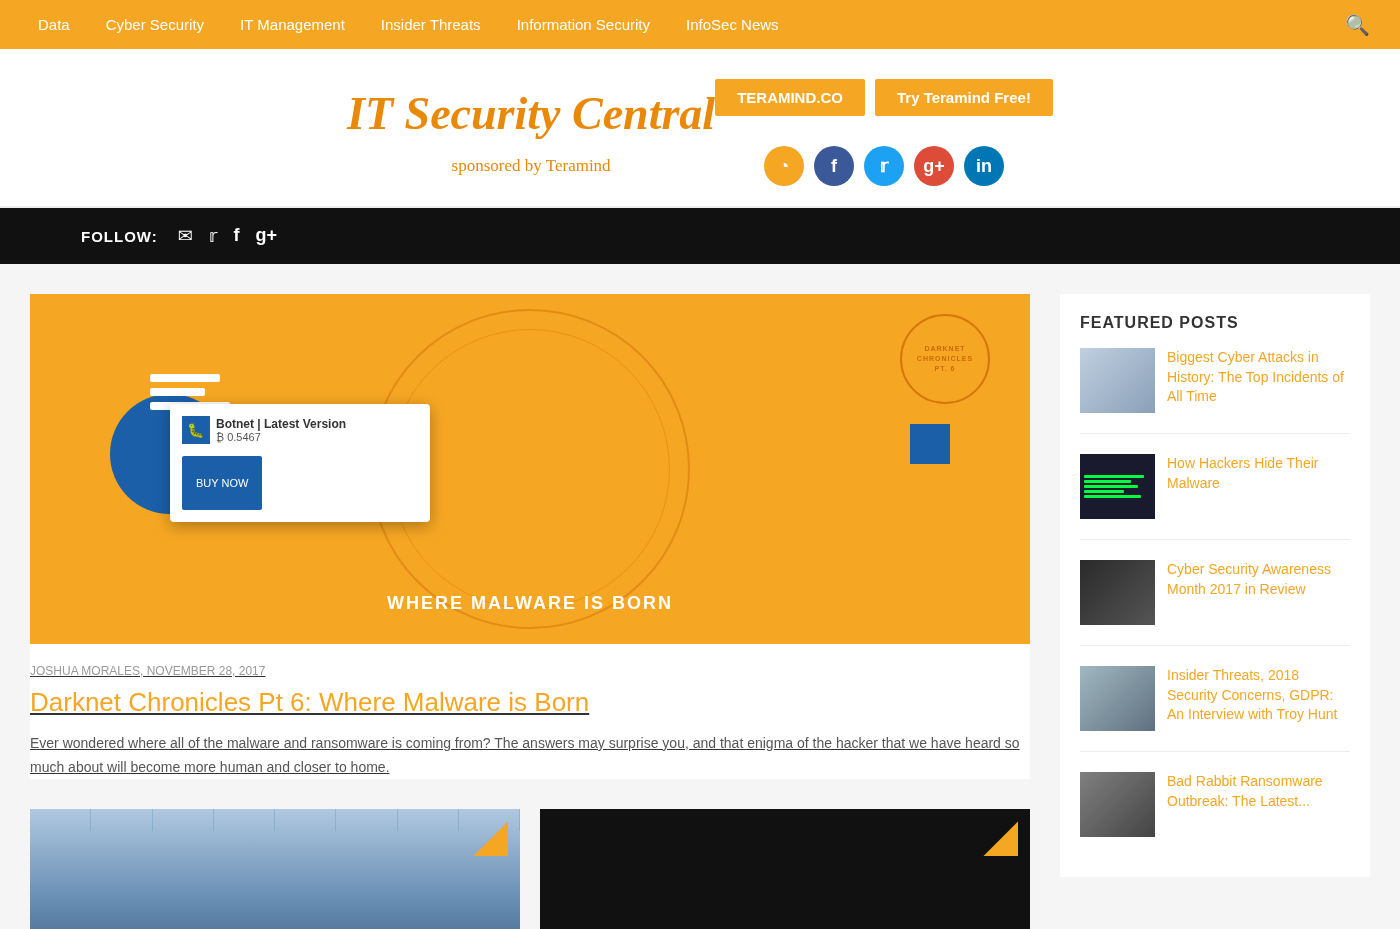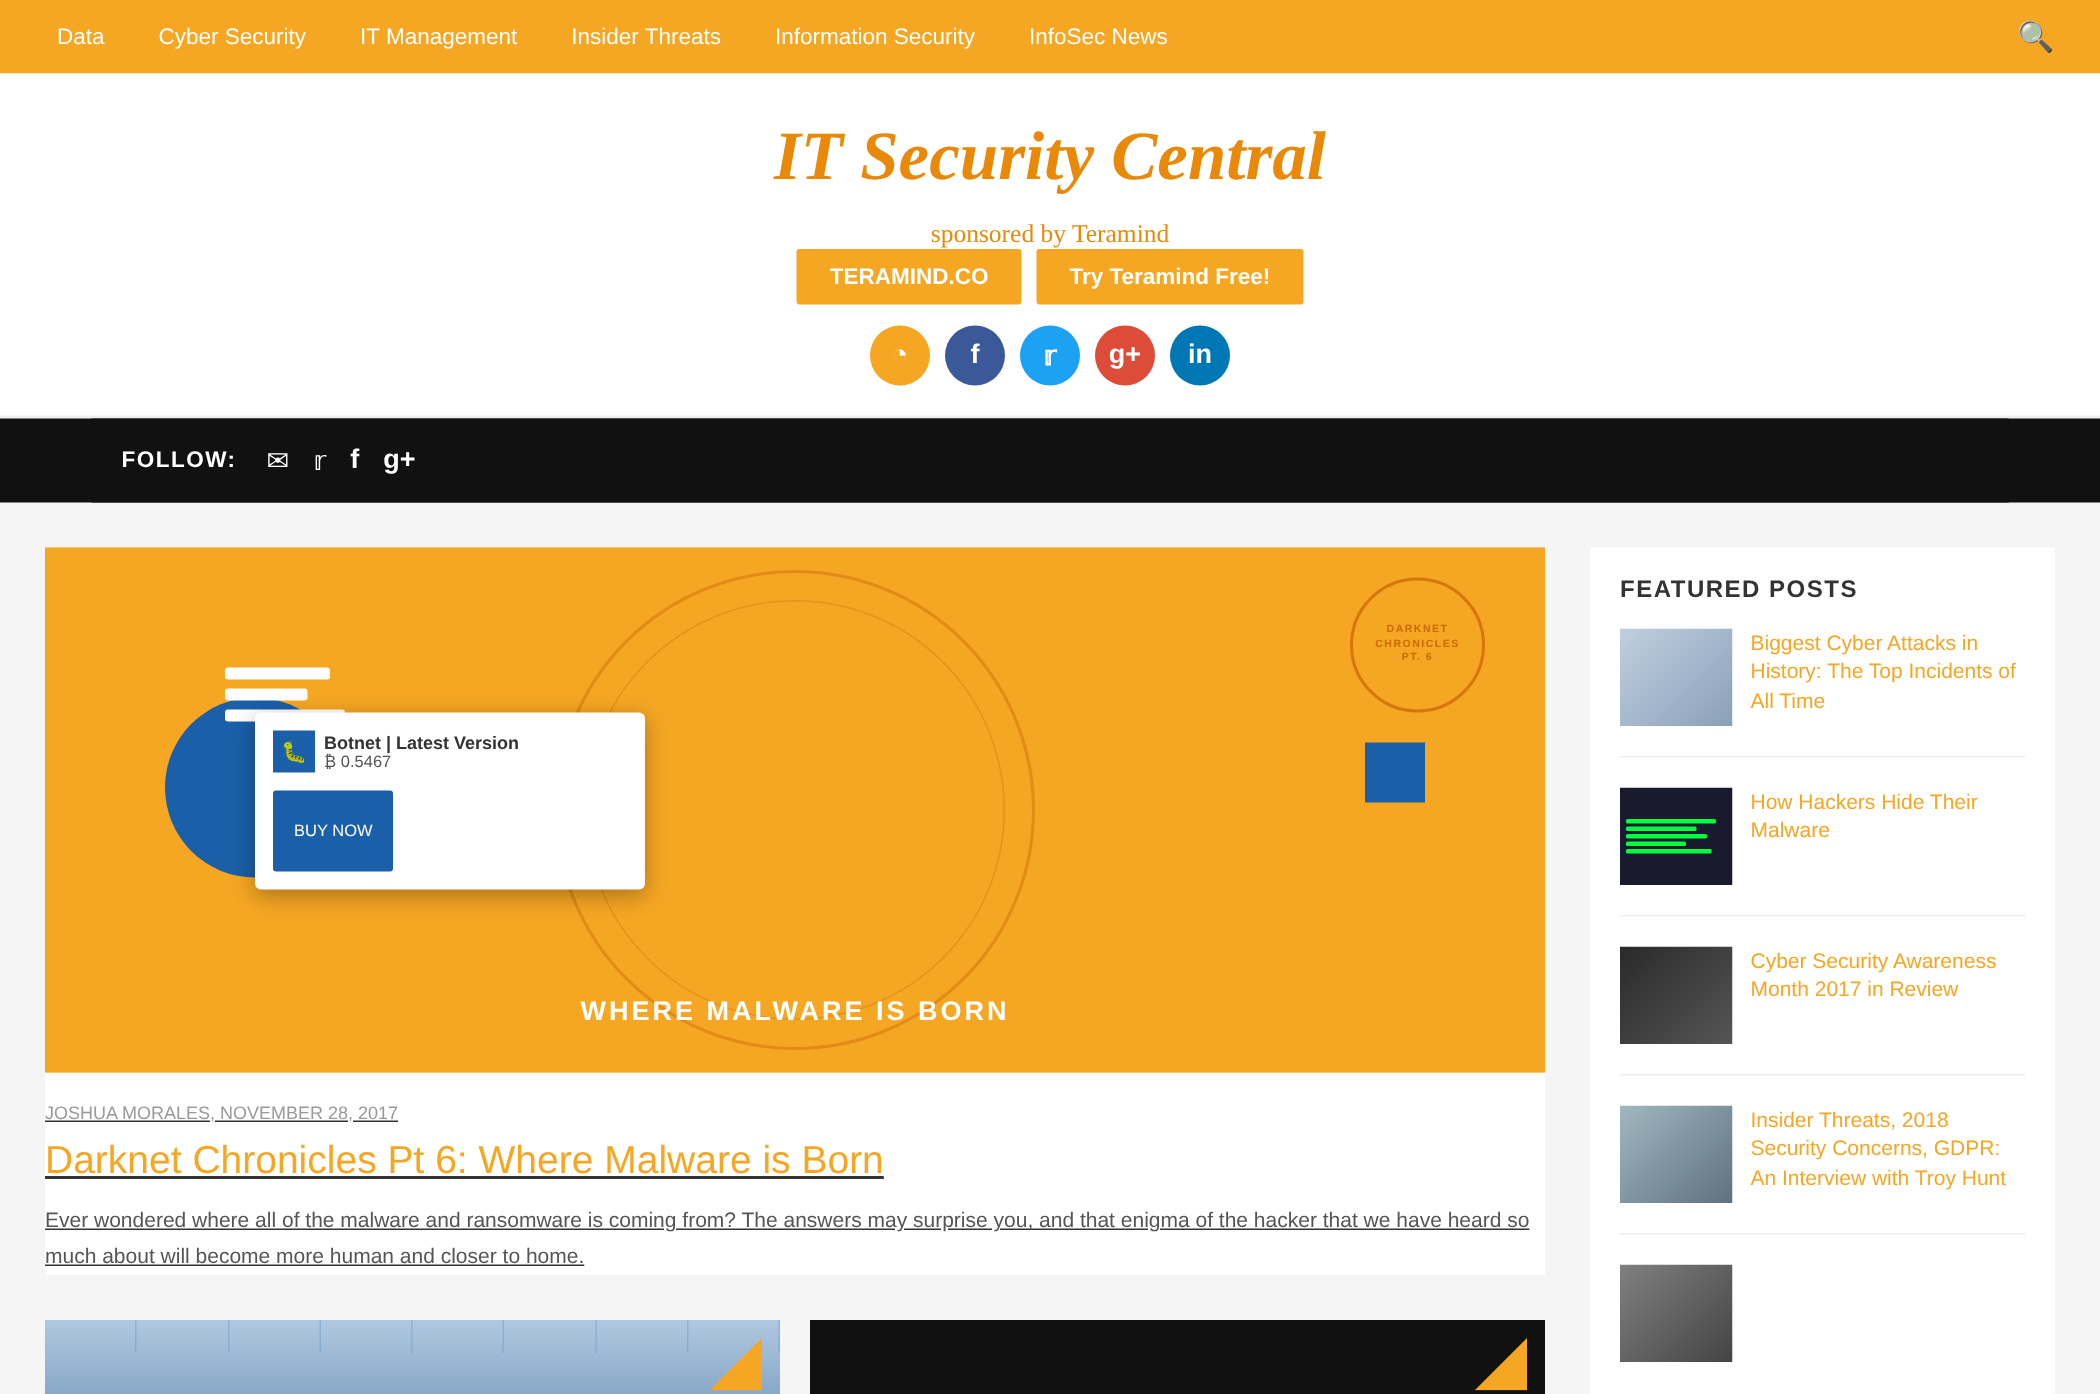--- a/index.html
+++ b/index.html
@@ -29,41 +29,40 @@
       cursor: pointer;
       padding: 0 10px;
     }
 
     
     .site-header {
       background: #fff;
       padding: 30px 40px 20px 40px;
       display: flex;
       align-items: center;
-      justify-content: space-between;
+      justify-content: center;
       border-bottom: 2px solid #eee;
-      flex-direction: column;
     }
     .site-logo { }
     .logo-title {
       font-size: 46px;
       color: #e8890a;
       font-style: italic;
       font-family: Georgia, serif;
       font-weight: bold;
       line-height: 1.1;
     }
     .logo-subtitle {
       font-size: 17px;
       color: #e8890a;
       font-family: Georgia, serif;
       text-align: center;
       margin-top: 16px;
     }
-    .header-right { display: flex; flex-direction: column; align-items: center; gap: 14px; }
+    .header-right { display: flex; flex-direction: column; align-items: center; gap: 30px; }
     .header-buttons { display: flex; gap: 10px; }
     .btn-teramind {
       background: #f5a623;
       color: #fff;
       border: none;
       padding: 10px 22px;
       font-size: 15px;
       font-weight: bold;
       cursor: pointer;
       border-radius: 2px;
@@ -591,18 +590,19 @@
         </div>
         <a class="fp-link">Insider Threats, 2018 Security Concerns, GDPR: An Interview with Troy Hunt</a>
       </div>
 
       <hr class="divider">
 
       <div class="fp-item">
         <div class="fp-thumb">
           <div class="fp-thumb-rabbit"></div>
         </div>
+        <a class="fp-link">Bad Rabbit Ransomware Outbreak: The Latest...</a>
       </div>
 
     </div>
   </div>
 
 </div>
 
 </body></html>

